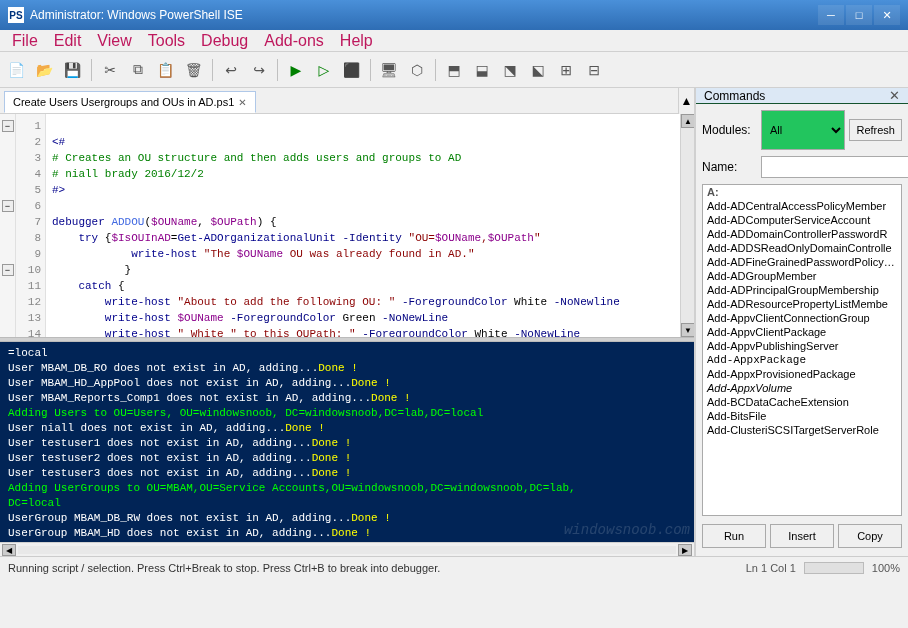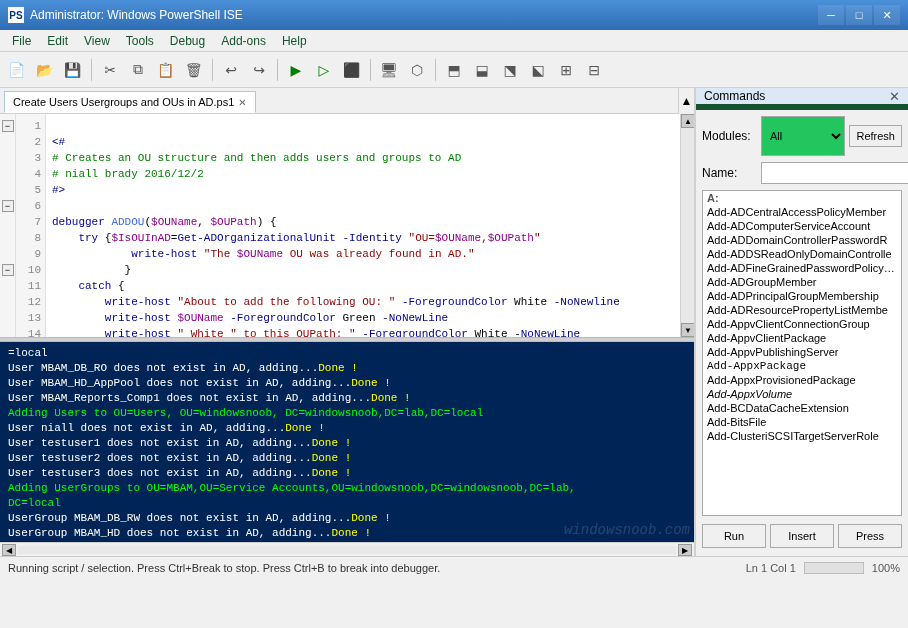--- a/index.html
+++ b/index.html
@@ -42,23 +42,23 @@
     #menubar {
       background: #f0f0f0;
       height: 22px;
       display: flex;
       align-items: center;
       padding: 0 4px;
       border-bottom: 1px solid #d0d0d0;
     }
     #menubar .menu-item {
       padding: 2px 8px;
-      font-size: 12px;
-      cursor: pointer;
-      color: #14532d;
+      font-size: 16px;
+      cursor: pointer;
+      color: #be185d;
     }
 
     
     #toolbar {
       background: #f0f0f0;
       height: 36px;
       display: flex;
       align-items: center;
       padding: 2px 4px;
       border-bottom: 1px solid #d0d0d0;
@@ -377,21 +377,21 @@
     <div style="height:14px; background:#f0f0f0; border-top:1px solid #d0d0d0; display:flex; align-items:center; padding:0 2px;">
       <div style="width:14px; height:12px; background:#ccc; border:1px solid #999; font-size:8px; text-align:center; line-height:12px; cursor:pointer;">◀</div>
       <div style="flex:1; height:8px; background:#e8e8e8; margin:0 2px;"></div>
       <div style="width:14px; height:12px; background:#ccc; border:1px solid #999; font-size:8px; text-align:center; line-height:12px; cursor:pointer;">▶</div>
     </div>
 
   </div>
 
   <div id="commands-panel" style="width:213px; background:#f0f0f0; border-left:1px solid #d0d0d0; display:flex; flex-direction:column; flex-shrink:0;">
 
-    <div id="commands-header" style="background:#dce8f5; height:22px; display:flex; align-items:center; padding:0 8px; border-bottom:6px solid #14532d; justify-content:space-between;">
+    <div id="commands-header" style="background:#dce8f5; height:16px; display:flex; align-items:center; padding:0 8px; border-bottom:1px solid #14532d; justify-content:space-between;">
       <span style="font-size:12px; font-weight:500;">Commands</span>
       <span style="cursor:pointer; font-size:13px; color:#555;">✕</span>
     </div>
 
     <div style="padding:6px; flex:1; overflow:hidden; display:flex; flex-direction:column; gap:4px;">
 
       <div class="cmd-row" style="display:flex; align-items:center; gap:4px; margin-bottom:2px;">
         <span class="cmd-label" style="font-size:12px; width:55px; flex-shrink:0;">Modules:</span>
         <select class="cmd-select" style="flex:1; height:40px; font-size:11px; border:1px solid #aaa; background:#22c55e;">
           <option>All</option>
@@ -421,21 +421,21 @@
         <div class="cmd-list-item" style="padding:1px 4px; cursor:pointer; font-size:11px;">Add-AppxProvisionedPackage</div>
         <div class="cmd-list-item" style="padding:1px 4px; cursor:pointer; font-size:11px;font-style:italic;">Add-AppxVolume</div>
         <div class="cmd-list-item" style="padding:1px 4px; cursor:pointer; font-size:11px;">Add-BCDataCacheExtension</div>
         <div class="cmd-list-item" style="padding:1px 4px; cursor:pointer; font-size:11px;">Add-BitsFile</div>
         <div class="cmd-list-item" style="padding:1px 4px; cursor:pointer; font-size:11px;">Add-ClusteriSCSITargetServerRole</div>
       </div>
 
       <div style="display:flex; gap:4px; padding:4px 0 2px;">
         <button class="cmd-action-btn" style="flex:1; height:24px; font-size:11px; background:#f0f0f0; border:1px solid #aaa; cursor:pointer;">Run</button>
         <button class="cmd-action-btn" style="flex:1; height:24px; font-size:11px; background:#f0f0f0; border:1px solid #aaa; cursor:pointer;">Insert</button>
-        <button class="cmd-action-btn" style="flex:1; height:24px; font-size:11px; background:#f0f0f0; border:1px solid #aaa; cursor:pointer;">Press</button>
+        <button class="cmd-action-btn" style="flex:1; height:24px; font-size:11px; background:#f0f0f0; border:1px solid #aaa; cursor:pointer;">Copy</button>
       </div>
     </div>
   </div>
 </div>
 
 <div id="statusbar" style="background:#f0f0f0; height:22px; display:flex; align-items:center; padding:0 8px; font-size:11px; color:#333; border-top:1px solid #ccc; gap:8px;">
   <span style="flex:1;">Running script / selection.  Press Ctrl+Break to stop.  Press Ctrl+B to break into debugger.</span>
   <span style="color:#555;">Ln 1  Col 1</span>
   <span style="width:60px; height:12px; background:#e0e0e0; border:1px solid #bbb; display:inline-block;"></span>
   <span style="color:#555;">100%</span>

